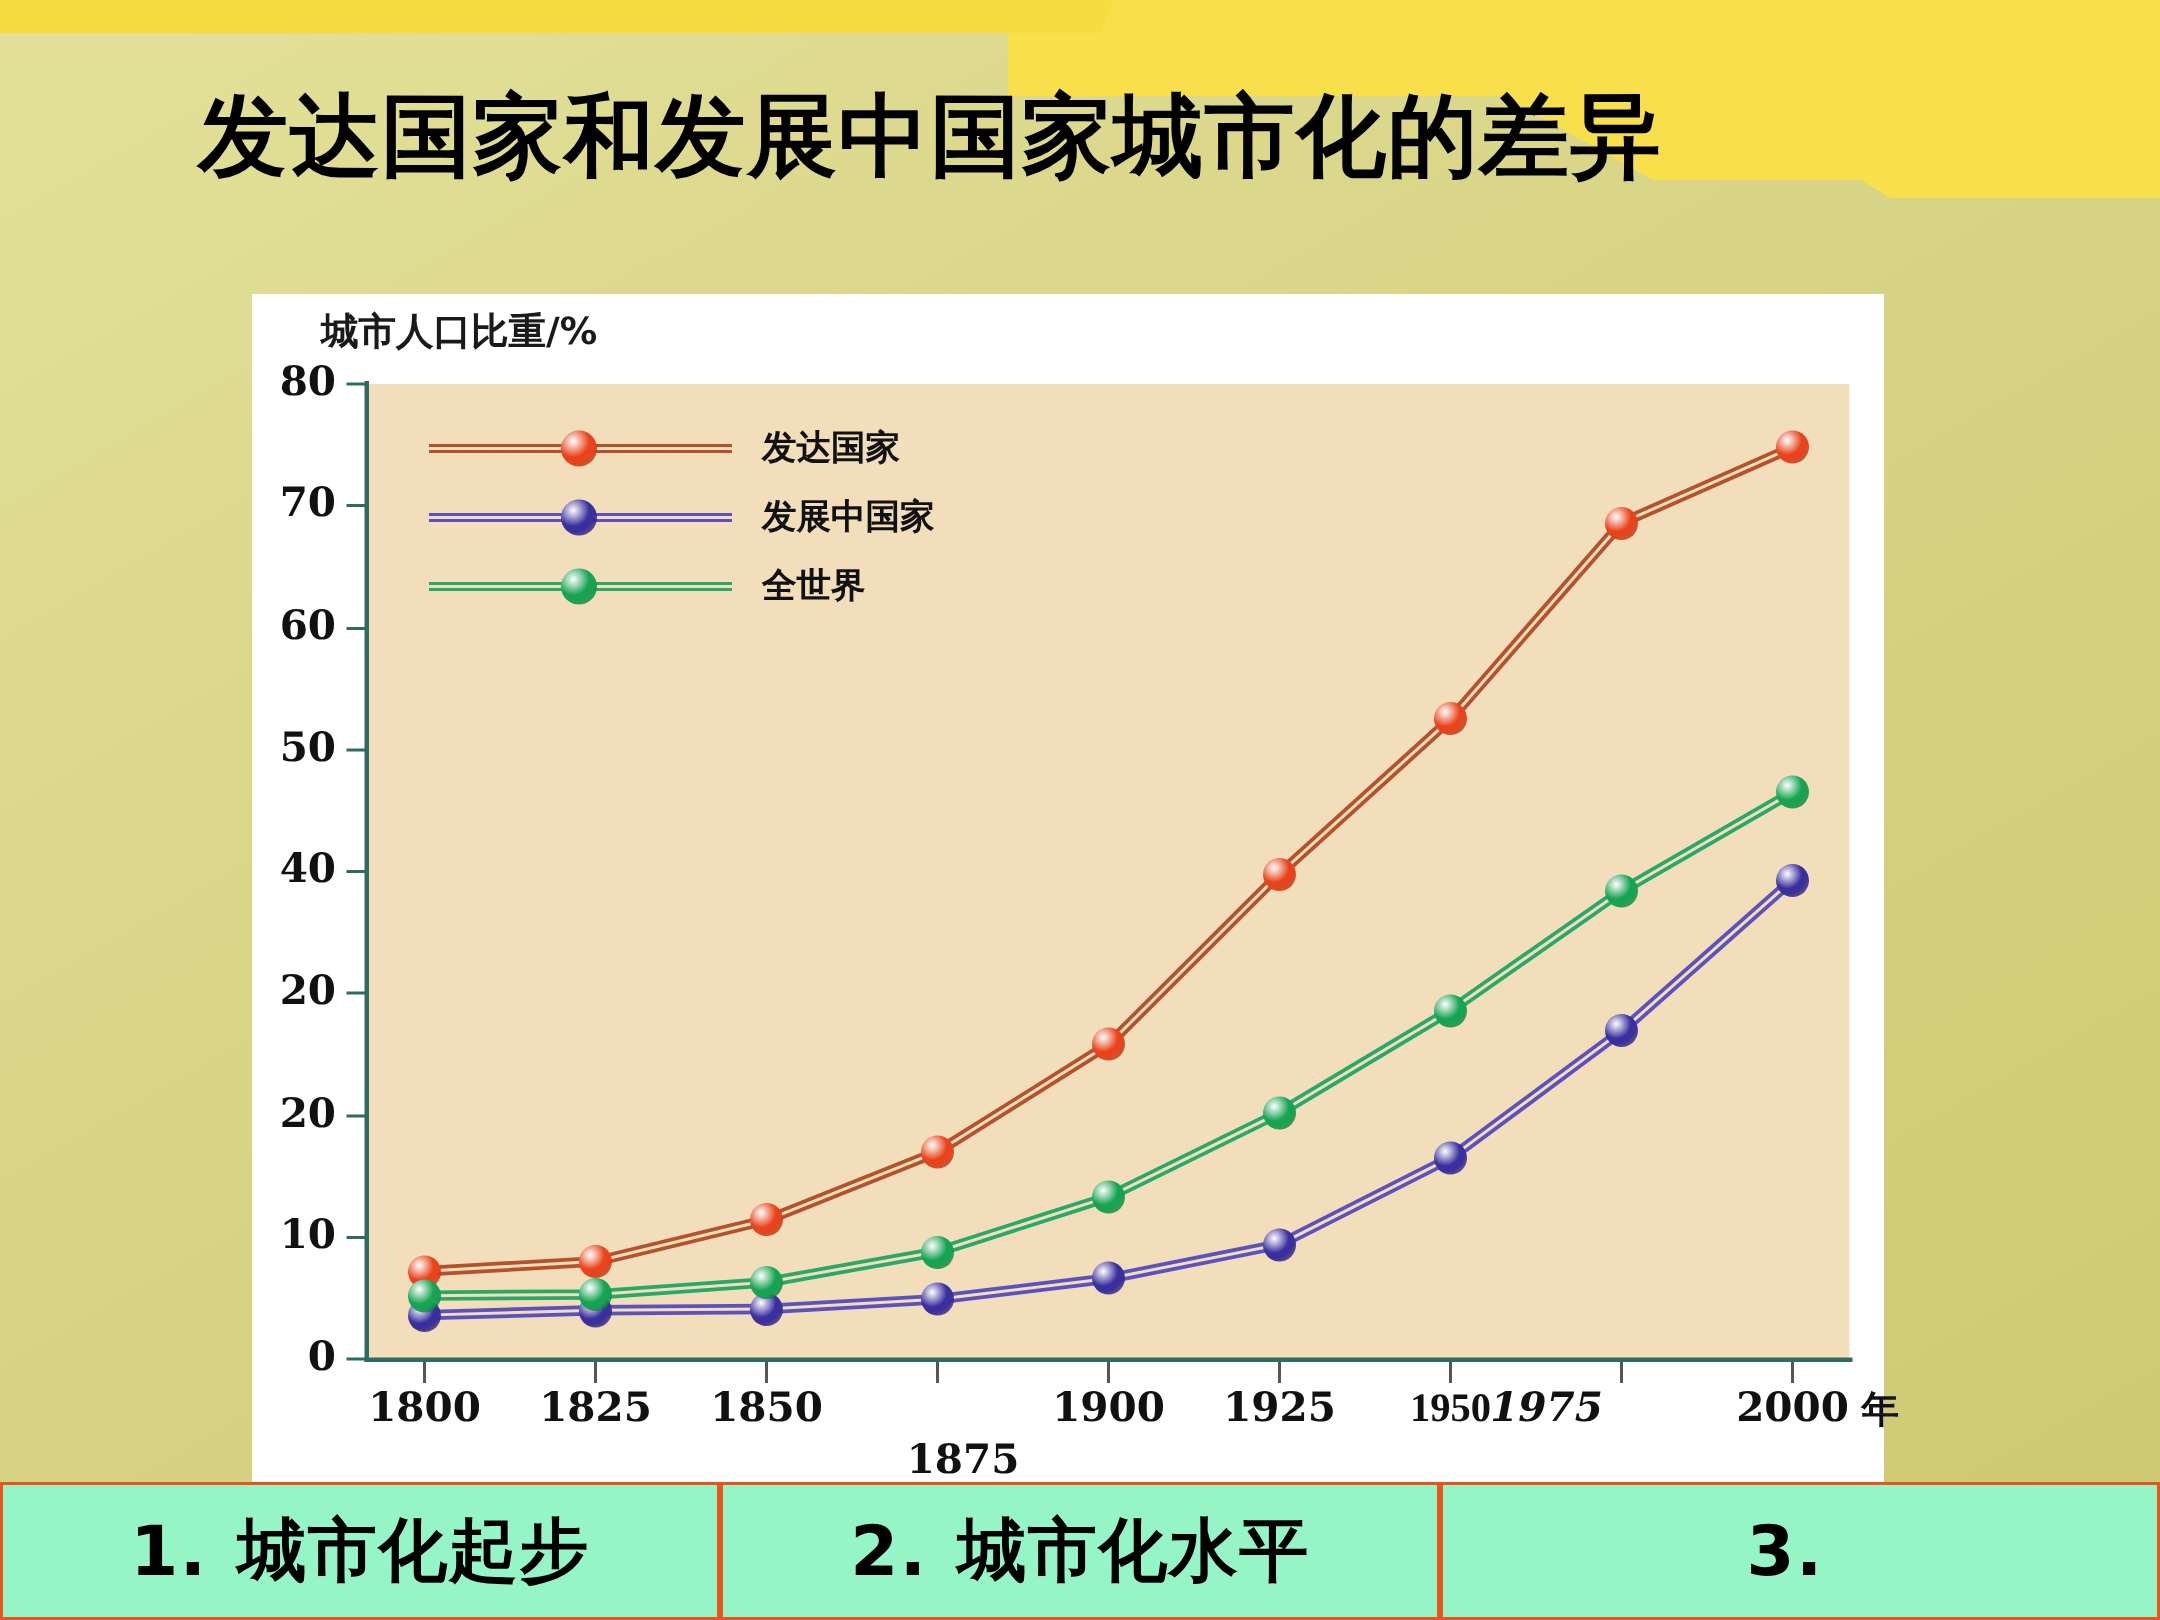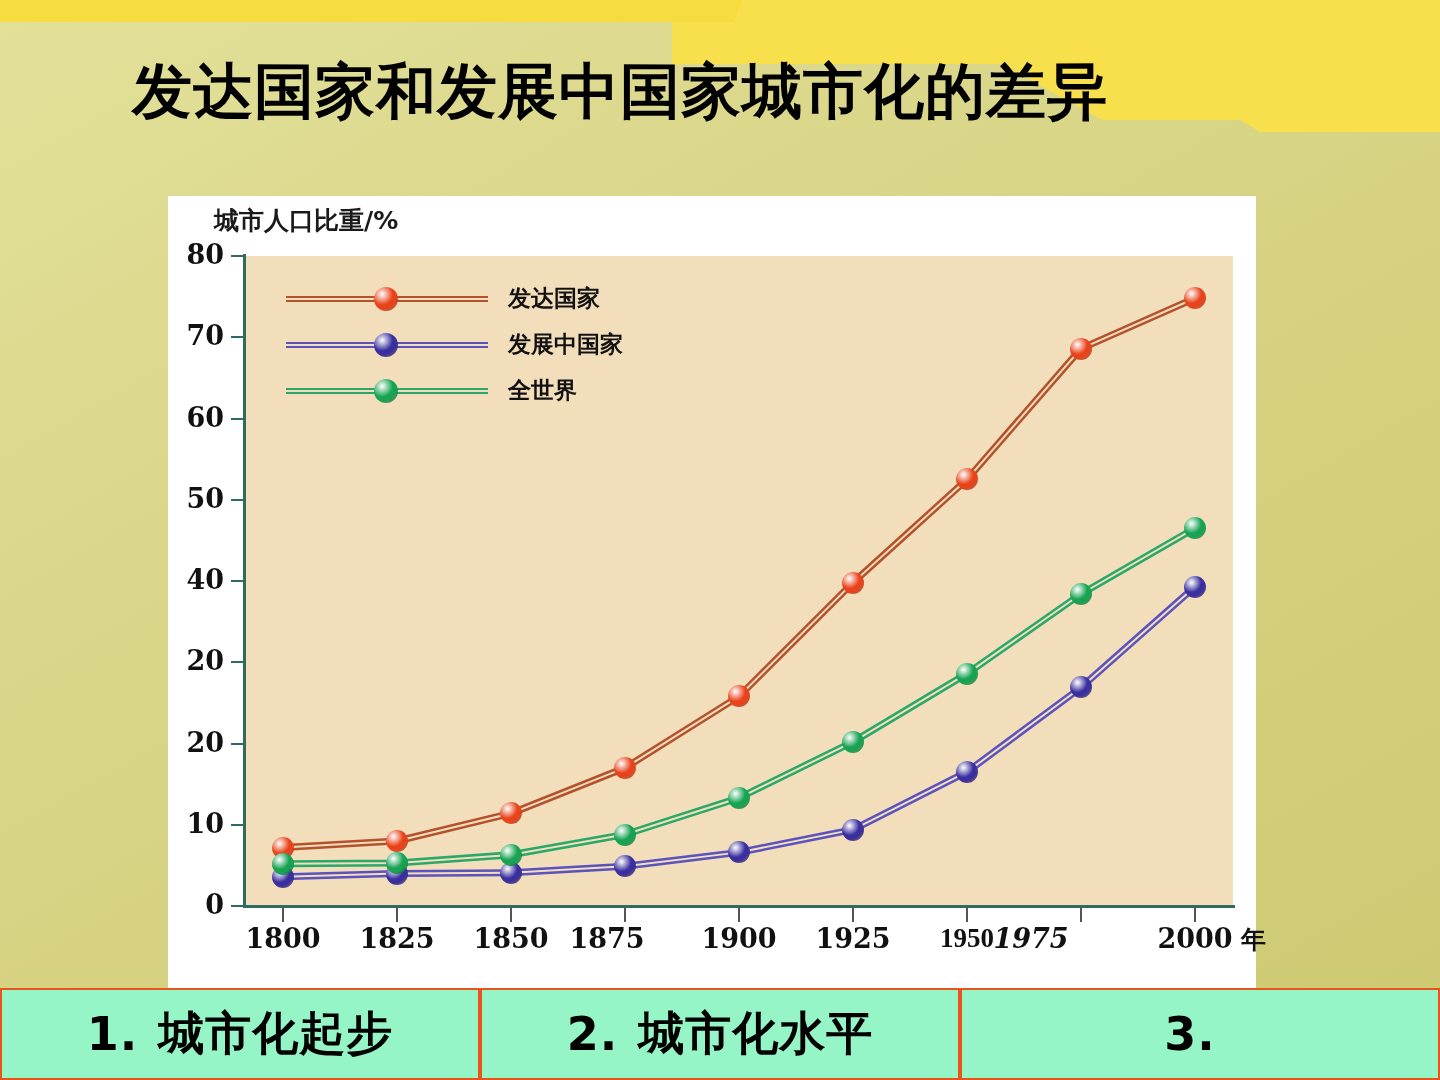--- a/index.html
+++ b/index.html
@@ -282,21 +282,21 @@
         <div class="ytick-label" style="top: 43px;">80</div>
       </div>
     <div id="x-ticks">
         <div class="xtick-mark" style="left: 114px;"></div>
         <div class="xtick-label" style="left: 115px;">1800</div>
         <div class="xtick-mark" style="left: 228px;"></div>
         <div class="xtick-label" style="left: 229px;">1825</div>
         <div class="xtick-mark" style="left: 342px;"></div>
         <div class="xtick-label" style="left: 343px;">1850</div>
         <div class="xtick-mark" style="left: 456px;"></div>
-        <div class="xtick-label" style="left: 439px;">1875</div>
+        <div class="xtick-label" style="left: 474px; margin-top: 35px;">1875</div>
         <div class="xtick-mark" style="left: 570px;"></div>
         <div class="xtick-label" style="left: 571px;">1900</div>
         <div class="xtick-mark" style="left: 684px;"></div>
         <div class="xtick-label" style="left: 685px;">1925</div>
         <div class="xtick-mark" style="left: 798px;"></div>
         <div class="xtick-label" style="left: 799px; font-family: Liberation Serif, serif;">1950</div>
         <div class="xtick-mark" style="left: 912px;"></div>
         <div class="xtick-label" style="left: 863px; font-style: italic;">1975</div>
         <div class="xtick-mark" style="left: 1026px;"></div>
         <div class="xtick-label" style="left: 1027px;">2000</div>

